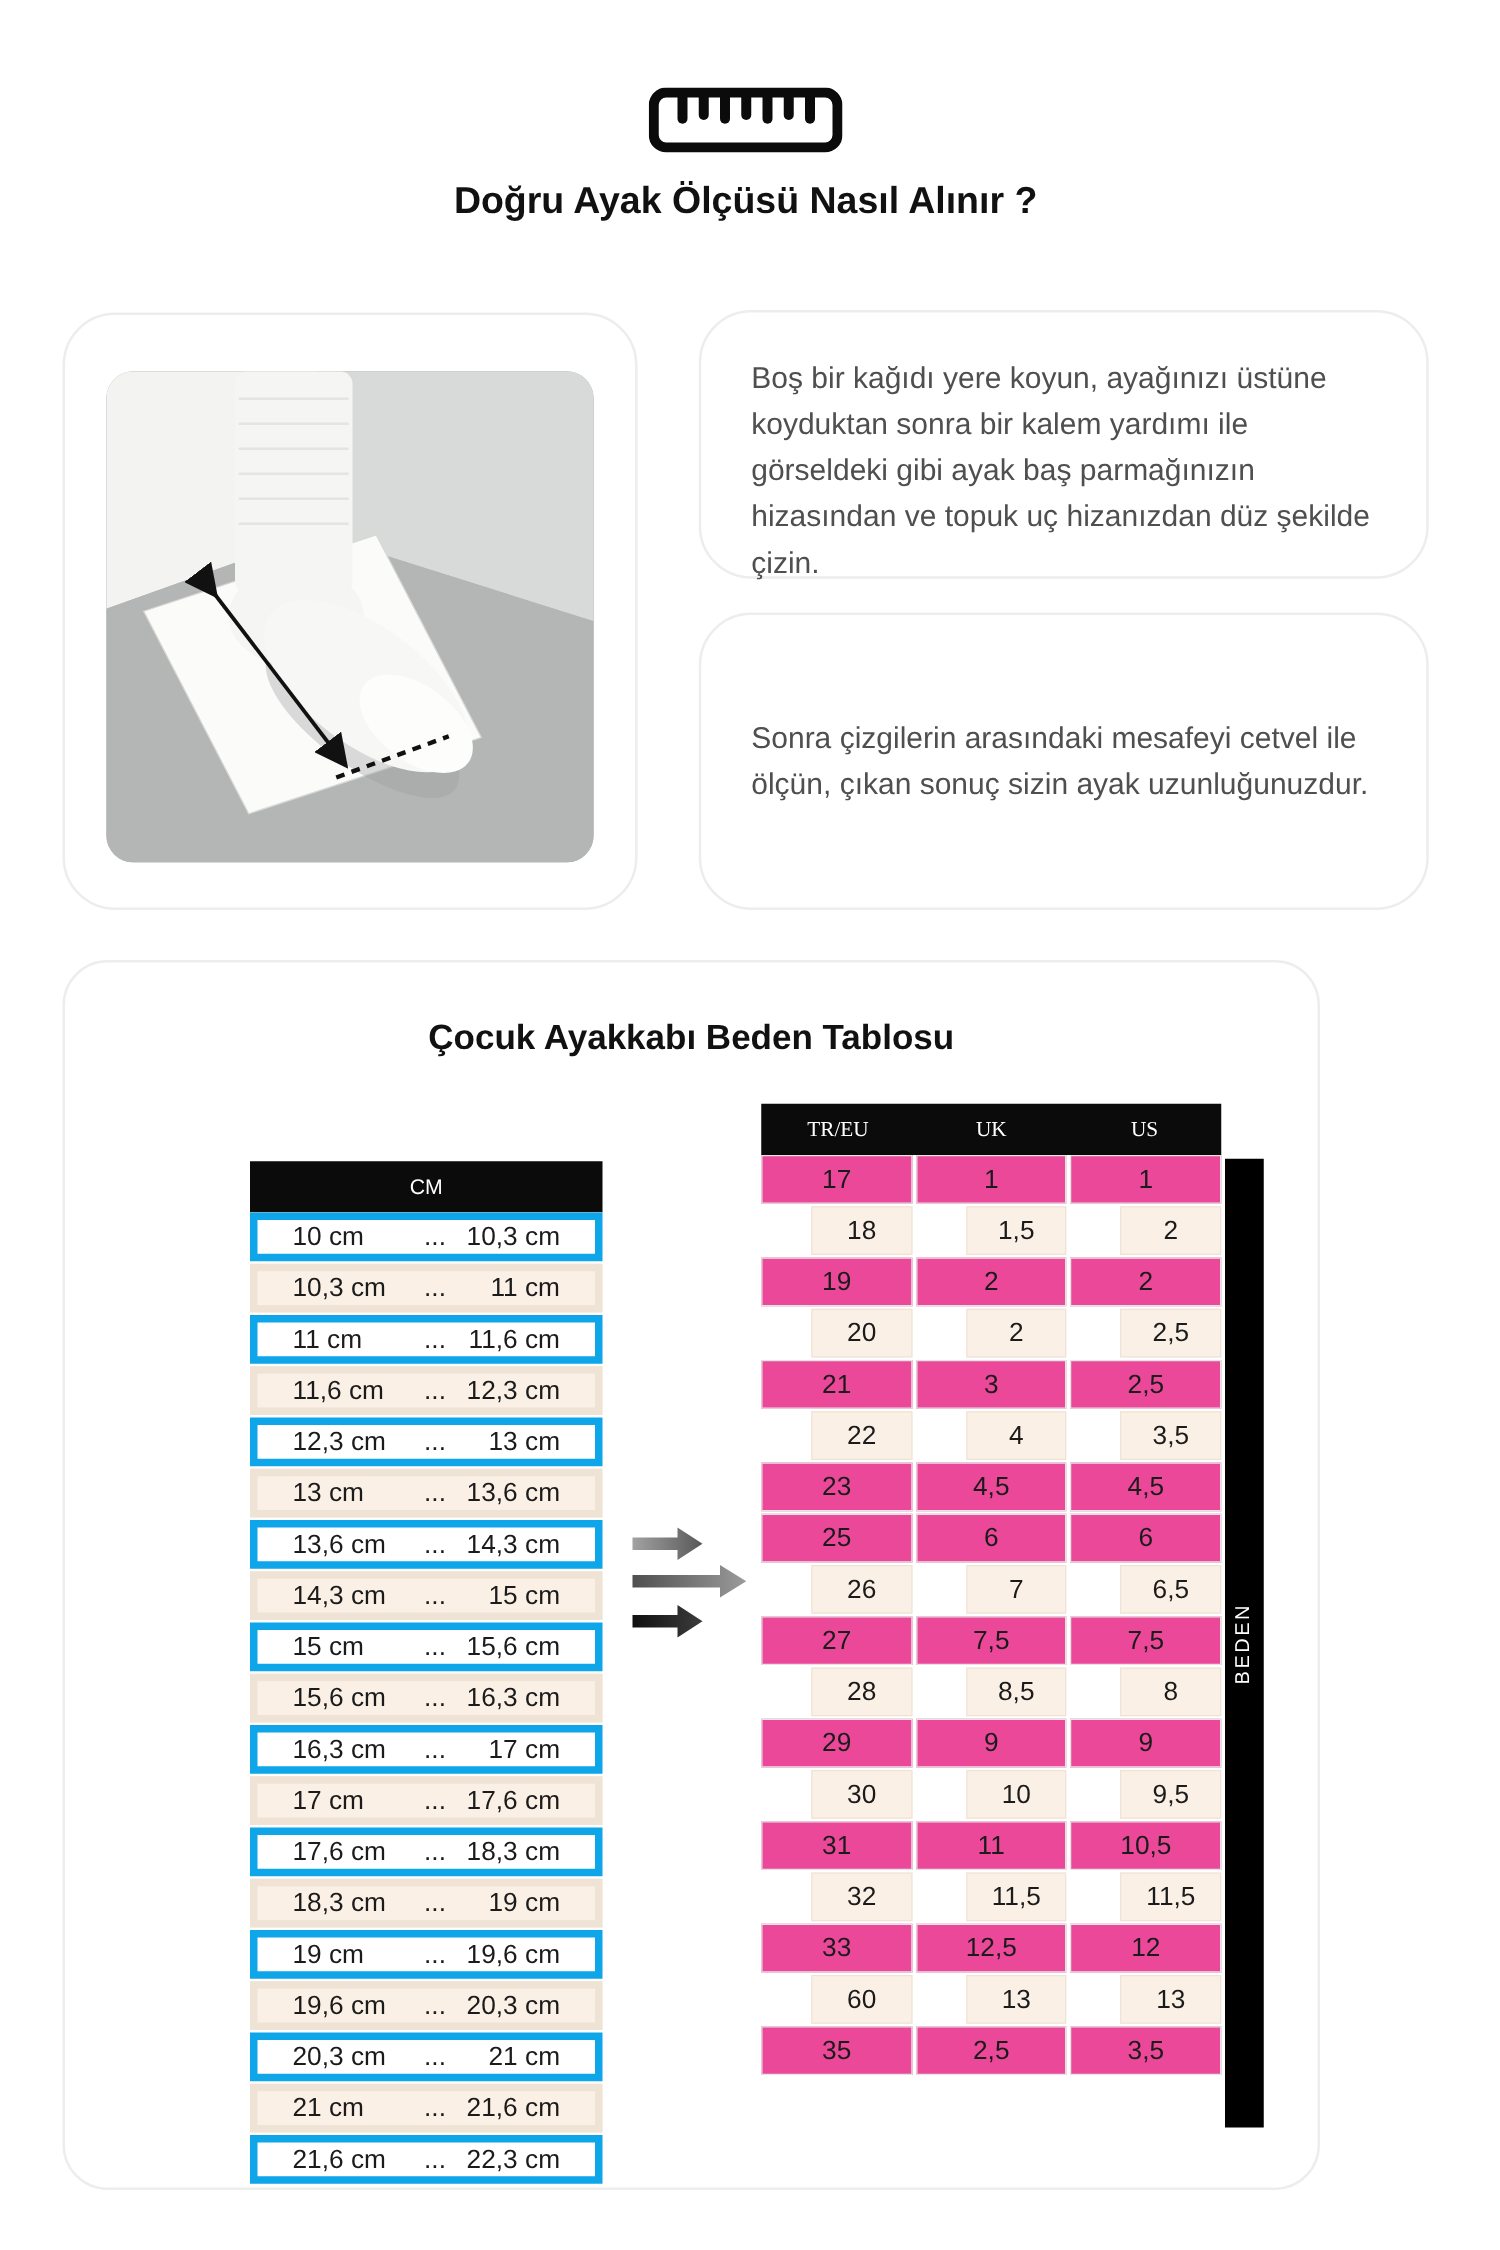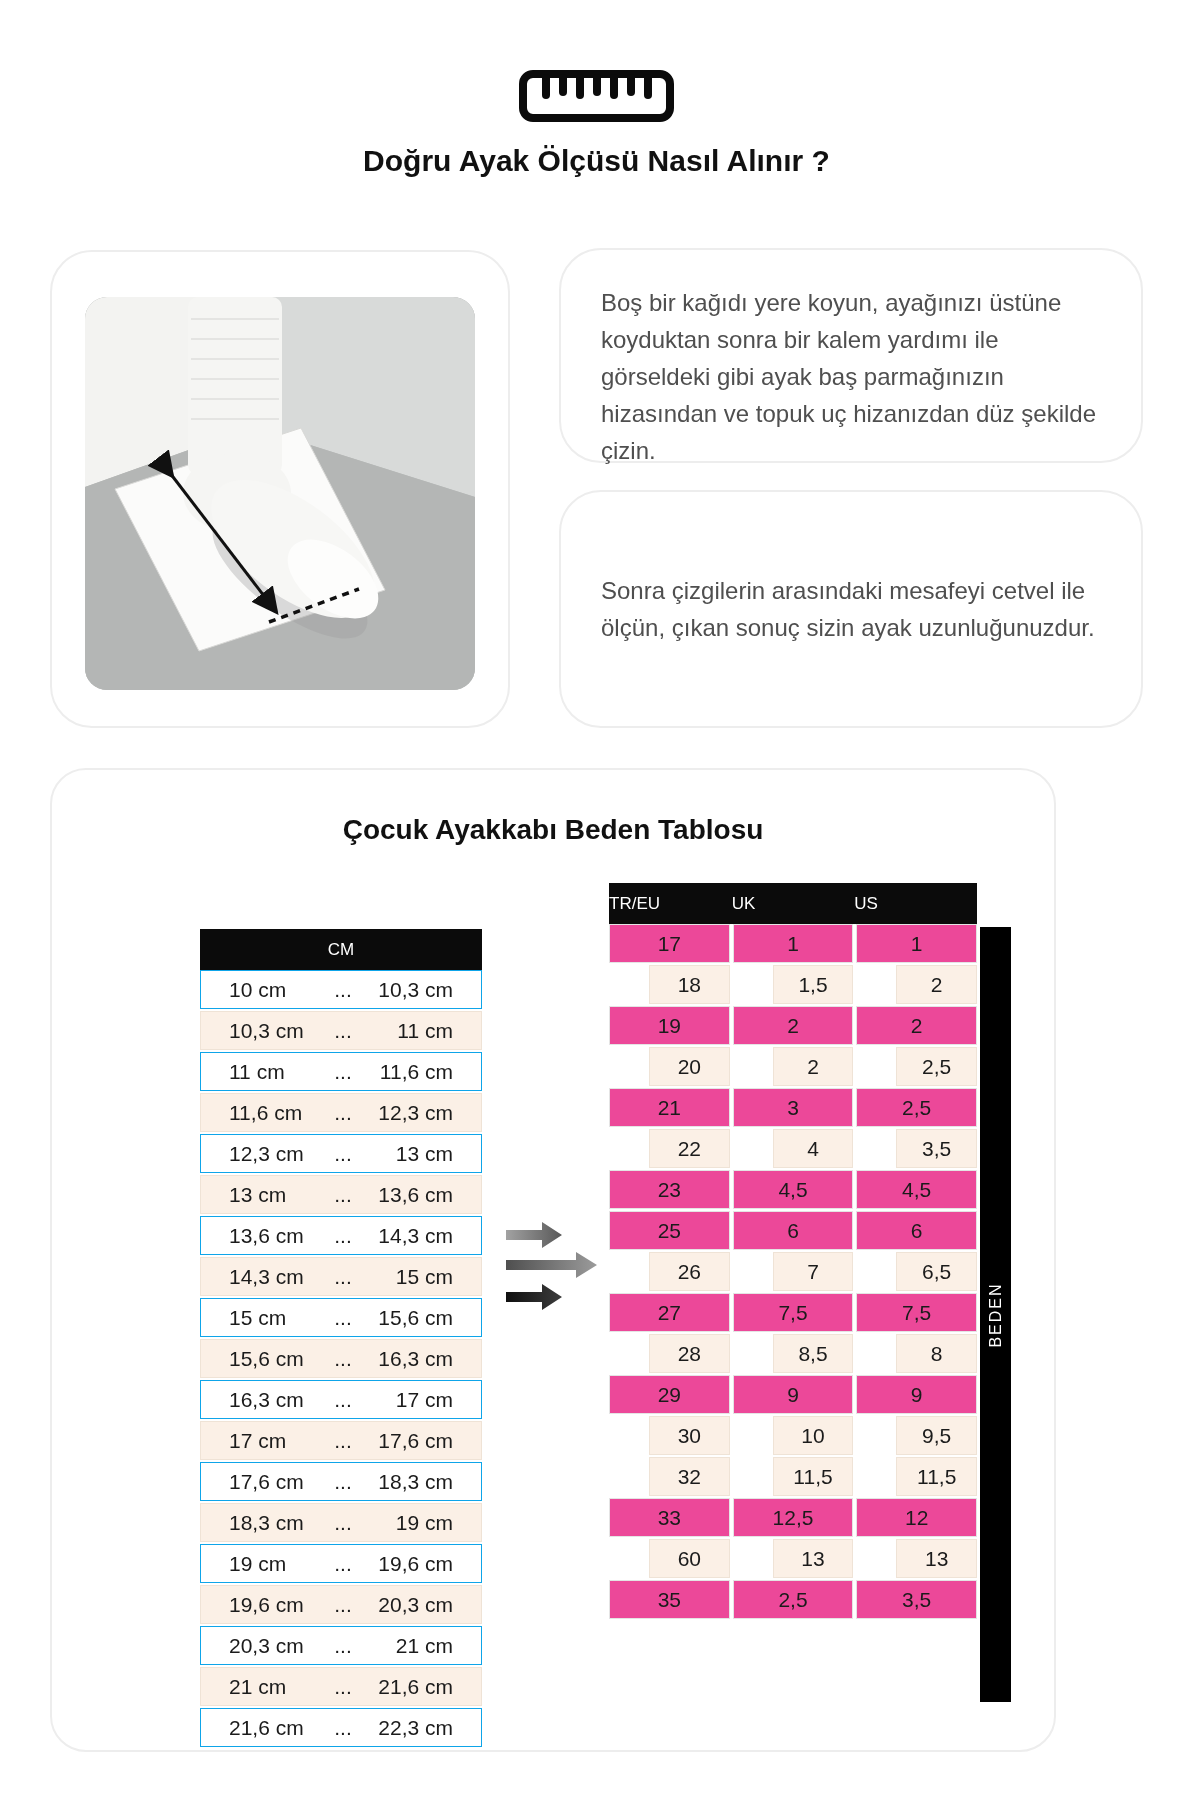--- a/index.html
+++ b/index.html
@@ -20,24 +20,24 @@
   .instr { font-size:24px; line-height:37px; color:#4f4f4f; }
 
   .big-card { left:50px; top:768px; width:1006px; height:984px; border-radius:36px; }
   .table-title { position:absolute; top:44px; left:0; width:100%; text-align:center;
                  font-size:28px; font-weight:bold; color:#111; }
 
   .t-head { height:41px; background:#0b0b0b; color:#fff; font-size:17px;
             display:flex; align-items:center; justify-content:center; }
   .cm-table { position:absolute; left:148px; top:127px; width:282px;margin-top:32px; }
   .sz-table { position:absolute; left:557px; top:113px; width:368px; }
-  .sz-head span { flex:1; text-align:left; }
+  .sz-head span { flex:1; text-align:center;font-family:Liberation Serif, serif; }
 
   .cm-row { display:flex; align-items:center; height:39px; margin-bottom:2px;
-            border:1px solid #0ea5e9; background:#fff; font-size:21px; color:#1b1b1b; }
+            border:6px solid #0ea5e9; background:#fff; font-size:21px; color:#1b1b1b; }
   .cm-row.alt { background:#fbf0e6; border-color:#efe3d6; }
   .cm-a { width:120px; padding-left:28px; }
   .cm-sep { width:44px; text-align:center; }
   .cm-b { flex:1; padding-right:28px; text-align:right; }
 
   .sz-row { display:flex; gap:3px; margin-bottom:2px; }
   .sz-cell { flex:1; height:39px; border:1px solid #e4e4e4; background:#ec4899;
              display:flex; align-items:center; justify-content:center;
              font-size:21px; color:#1b1b1b; }
   .sz-row.alt .sz-cell { background:#fbf0e6; border-color:#efe3d6;margin-left:40px; }
@@ -303,20 +303,25 @@
           <div class="sz-row">
             <span class="sz-cell">29</span>
             <span class="sz-cell">9</span>
             <span class="sz-cell">9</span>
           </div>
           <div class="sz-row alt">
             <span class="sz-cell">30</span>
             <span class="sz-cell">10</span>
             <span class="sz-cell">9,5</span>
           </div>
+          <div class="sz-row">
+            <span class="sz-cell">31</span>
+            <span class="sz-cell">11</span>
+            <span class="sz-cell">10,5</span>
+          </div>
           <div class="sz-row alt">
             <span class="sz-cell">32</span>
             <span class="sz-cell">11,5</span>
             <span class="sz-cell">11,5</span>
           </div>
           <div class="sz-row">
             <span class="sz-cell">33</span>
             <span class="sz-cell">12,5</span>
             <span class="sz-cell">12</span>
           </div>

